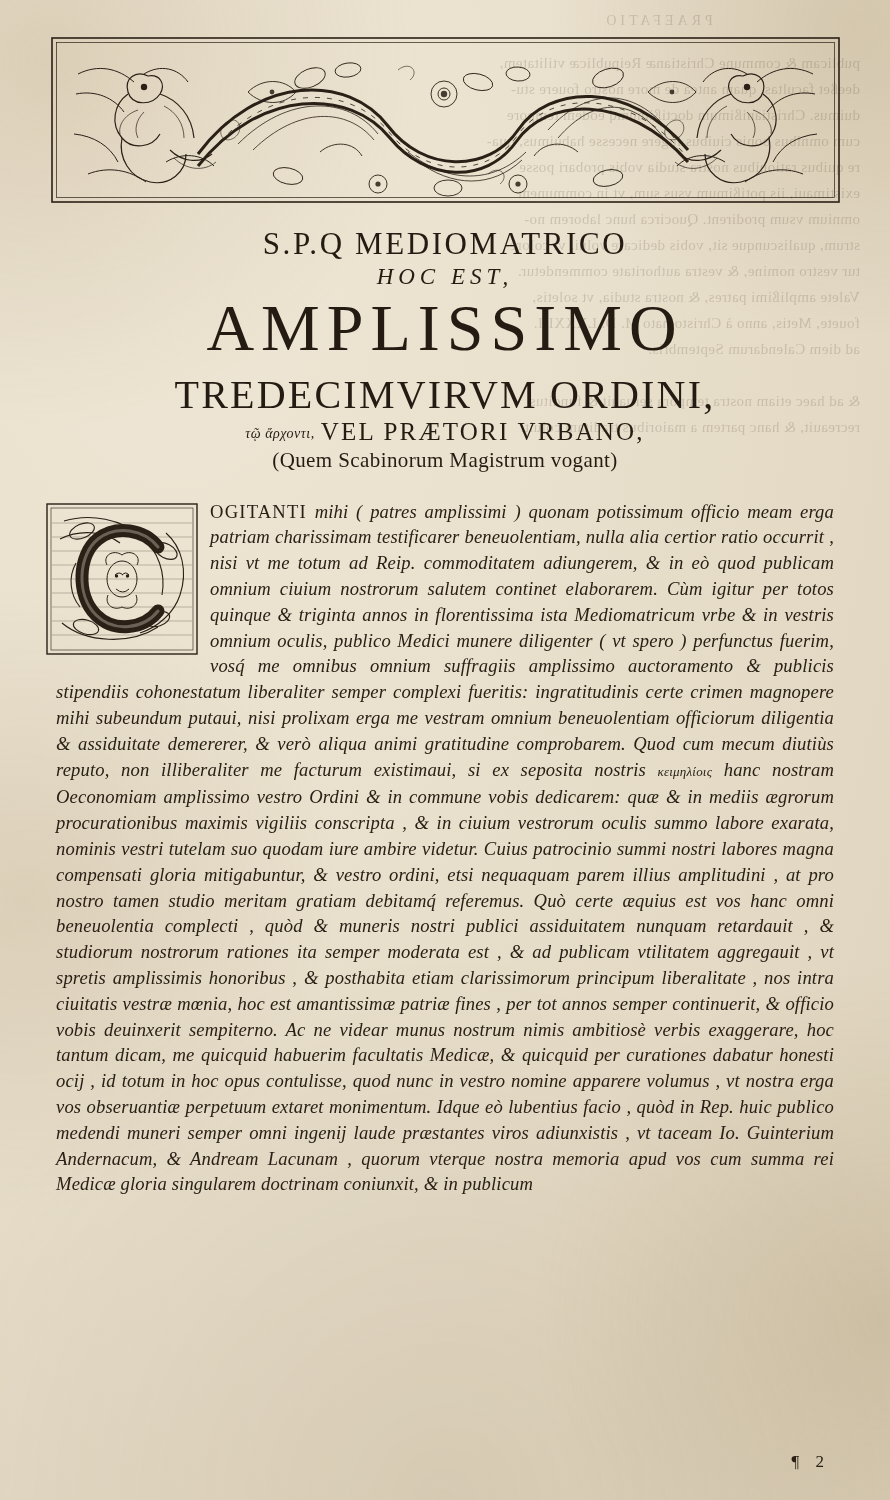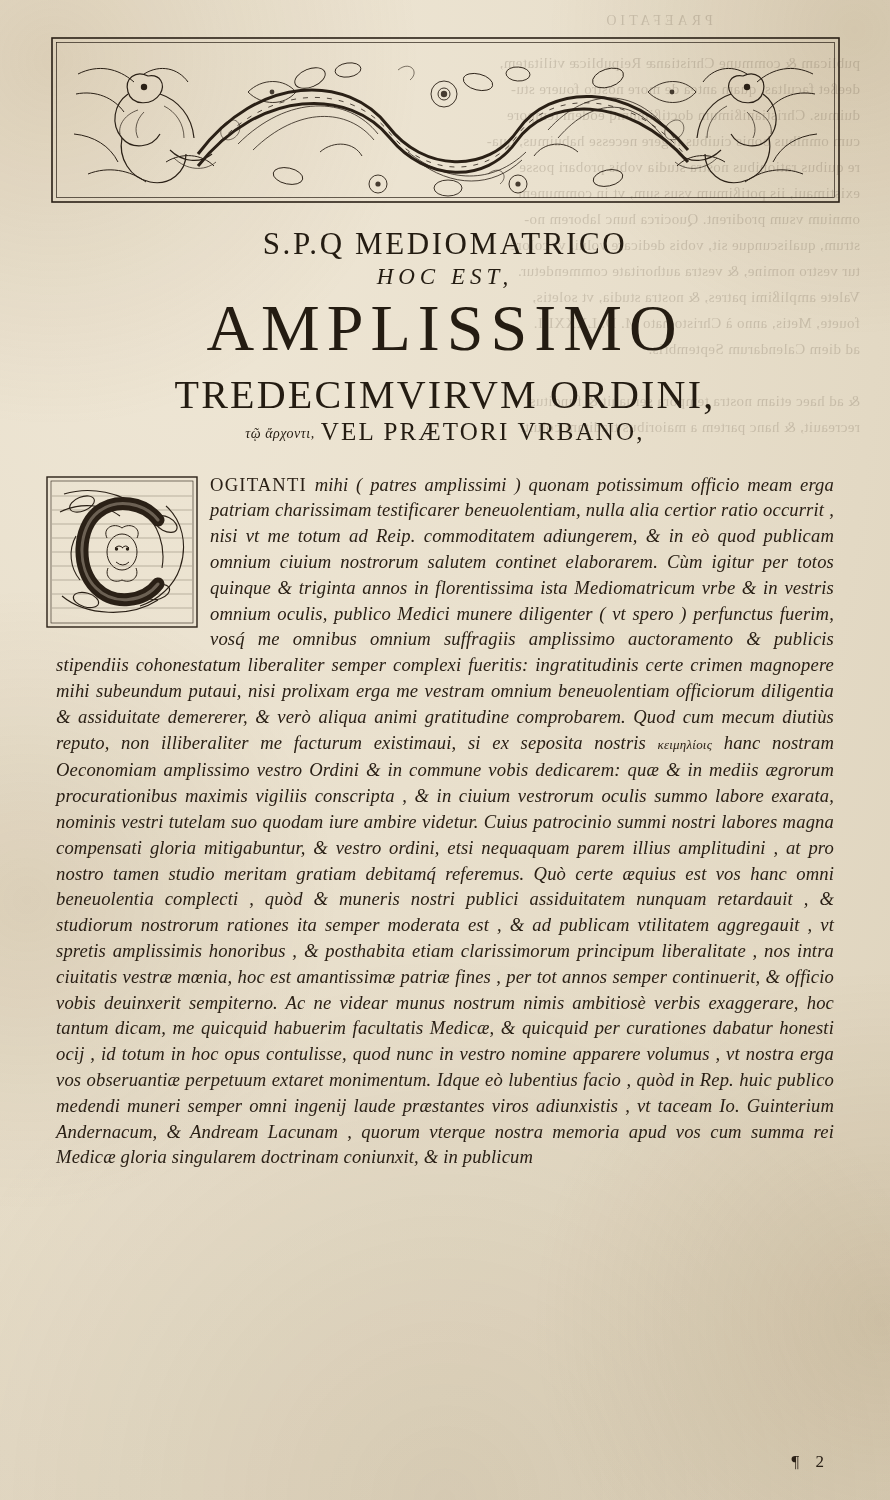--- a/index.html
+++ b/index.html
@@ -292,20 +292,21 @@
     </div>
 
     <div class="titleblock">
       <div class="t-spq">S.P.Q MEDIOMATRICO</div>
       <div class="t-hocest">HOC EST,</div>
       <div class="t-amplissimo">AMPLISSIMO</div>
       <div class="t-tredecim">TREDECIMVIRVM ORDINI,</div>
       <div class="t-greekline">
         <span class="t-greek">τῷ ἄρχοντι,</span><span>VEL PRÆTORI VRBANO,</span>
       </div>
+      <div class="t-quem">(Quem Scabinorum Magistrum vogant)</div>
     </div>
 
     <div class="body-area">
 
       <div class="initial">
         <svg viewBox="0 0 152 152" xmlns="http://www.w3.org/2000/svg">
           <rect x="1" y="1" width="150" height="150" fill="none" stroke="#2a2016" stroke-width="1.4"></rect>
           <rect x="5" y="5" width="142" height="142" fill="none" stroke="#2a2016" stroke-width="0.6"></rect>
 
           <g stroke="#2a2016" stroke-width="0.5" opacity="0.55">

